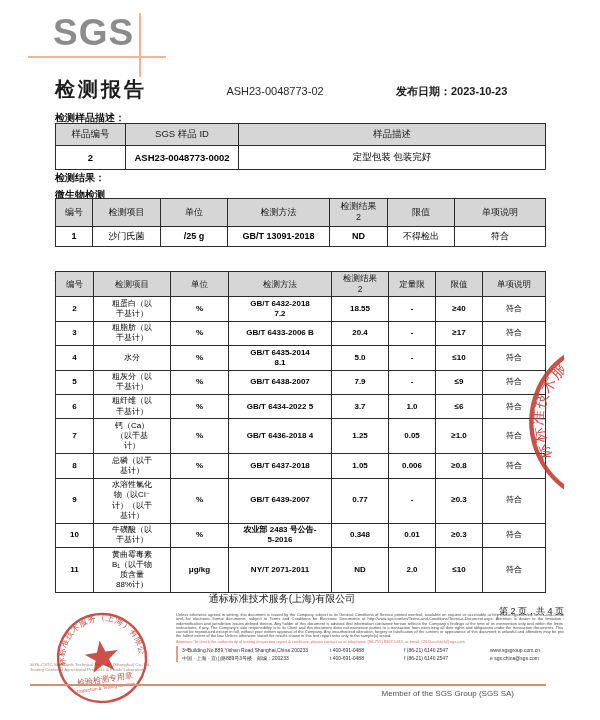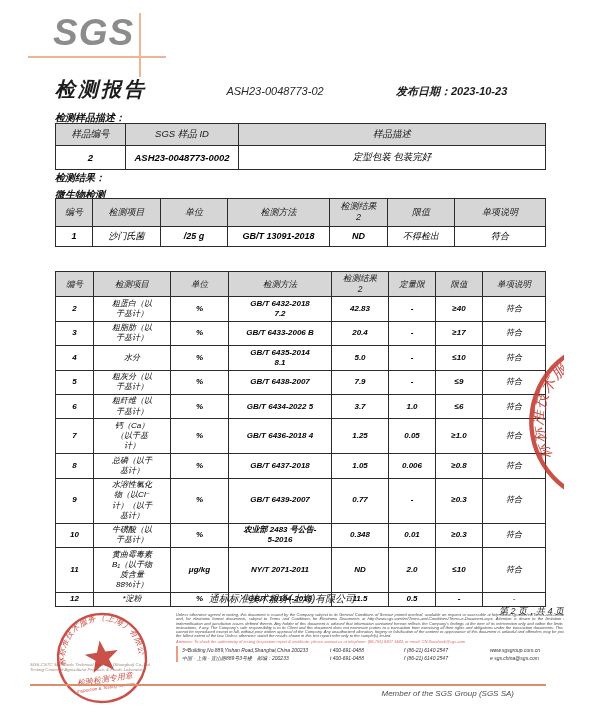--- a/index.html
+++ b/index.html
@@ -1,17 +1,17 @@
 <!DOCTYPE html>
 <html><head>
 <meta charset="utf-8">
 <style>
   html,body{margin:0;padding:0;}
   body{font-family:"Liberation Sans","DejaVu Sans",sans-serif;background:#ffffff;}
-  .page{position:relative;width:564px;height:720px;background:#ffffff;overflow:hidden;font-style:italic;}
+  .page{position:relative;width:564px;height:720px;background:#ffffff;overflow:hidden;}
 
   
   .crop{position:absolute;background:#f2b394;}
   .crop-h{left:28px;top:56px;width:138px;height:2px;}
   .crop-v{left:139px;top:13px;width:2px;height:64px;}
   .footer-rule{position:absolute;left:30px;right:18px;top:684px;height:2px;background:#d98f6d;}
 
   
   .logo{position:absolute;left:53px;top:12px;font-size:37px;font-weight:bold;color:#8c8c8c;letter-spacing:1px;}
   .report-title{position:absolute;left:55px;top:76px;font-size:20px;font-weight:bold;color:#1c1c1c;letter-spacing:3px;}
@@ -162,21 +162,21 @@
         </tr>
       </thead>
       <tbody>
         <tr>
           <td>2</td>
           <td>粗蛋白（以
 干基计）</td>
           <td>%</td>
           <td>GB/T 6432-2018
 7.2</td>
-          <td>42.83</td>
+          <td>18.55</td>
           <td>-</td>
           <td>≥40</td>
           <td>符合</td>
         </tr>
         <tr>
           <td>3</td>
           <td>粗脂肪（以
 干基计）</td>
           <td>%</td>
           <td>GB/T 6433-2006 B</td>
@@ -271,30 +271,20 @@
           <td>黄曲霉毒素
 B₁（以干物
 质含量
 88%计）</td>
           <td>μg/kg</td>
           <td>NY/T 2071-2011</td>
           <td>ND</td>
           <td>2.0</td>
           <td>≤10</td>
           <td>符合</td>
-        </tr>
-        <tr>
-          <td>12</td>
-          <td>*淀粉</td>
-          <td>%</td>
-          <td>GB/T 20194-2018</td>
-          <td>11.5</td>
-          <td>0.5</td>
-          <td>-</td>
-          <td>-</td>
         </tr>
       </tbody>
     </table>
 
   <div class="company-name">通标标准技术服务(上海)有限公司</div>
   <div class="page-info">第 2 页，共 4 页</div>
 
   <div class="left-company">
     <div>SGS-CSTC Standards Technical Services (Shanghai) Co.,Ltd.</div>
     <div>Testing Center of Agricultural Products &amp; Foods Laboratory</div>

